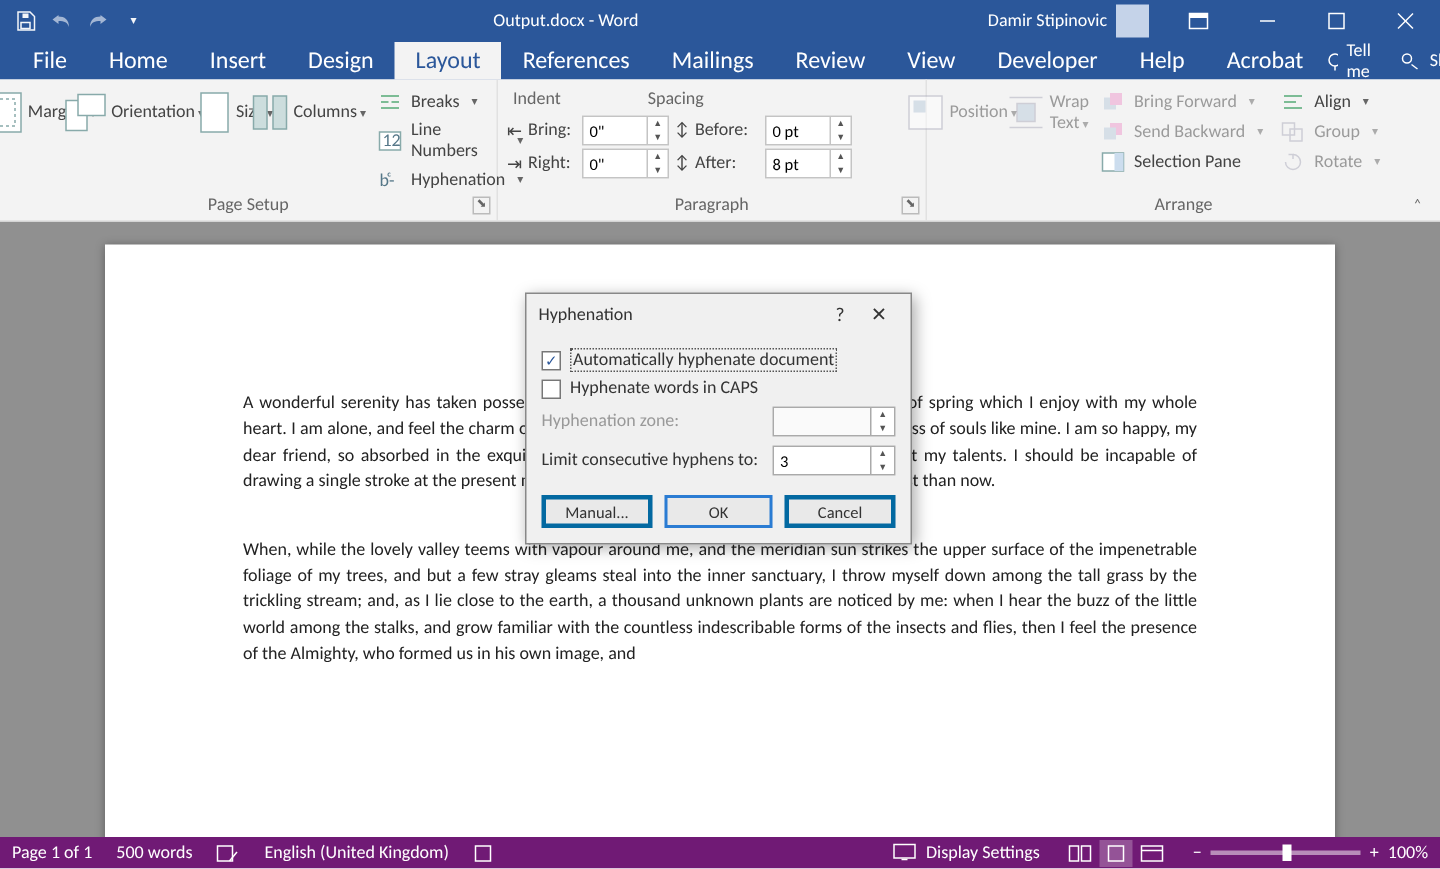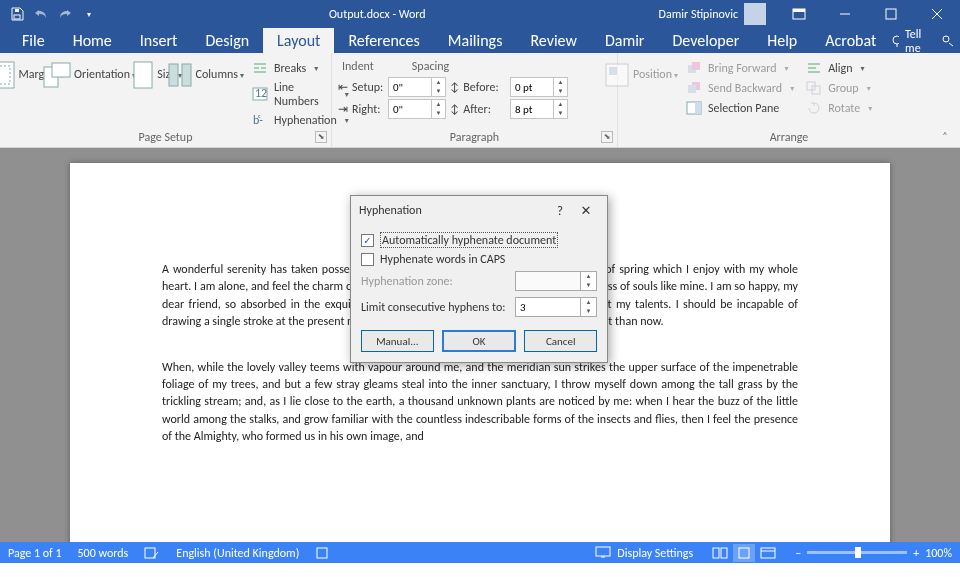--- a/index.html
+++ b/index.html
@@ -27,21 +27,21 @@
 .bigbtn{display:flex;flex-direction:row;align-items:center;justify-content:flex-end;width:58px;padding-top:2px;gap:2px;color:#444}
 .bigbtn.dim{opacity:.5}
 .bigbtn .bicon{width:32px;height:32px;display:flex;align-items:center;justify-content:center}
 .bigbtn .blabel{font-size:11px;text-align:center;line-height:13px}
 .smallstack{display:flex;flex-direction:column;gap:2px;padding-top:2px}
 .smallbtn{display:flex;align-items:center;gap:6px;padding:1px 4px;font-size:11px;color:#444}
 .smallbtn.dim{opacity:.5}
 .smallbtn .sicon{width:16px;height:16px;display:flex;align-items:center;justify-content:flex-end}
 .drop{font-size:8px;color:#666;margin-left:2px}
 .indent-spacing{display:flex;flex-direction:column;gap:2px;padding-top:0}
-.ind-head{display:flex;font-size:11px;color:#666;gap:38px;padding:2px 0 2px 4px}
+.ind-head{display:flex;font-size:11px;color:#666;gap:58px;padding:2px 0 2px 4px}
 .ind-row{display:flex;align-items:center;gap:4px}
 .ind-row .lab{font-size:11px;color:#444;width:46px;display:flex;align-items:center;gap:4px}
 .spin{display:flex;align-items:center;border:1px solid #c4c4c4;background:#fff;height:20px}
 .spin input{border:none;width:42px;padding:0 4px;font-size:11px;outline:none;background:transparent}
 .spin .spbtns{display:flex;flex-direction:column;width:14px;border-left:1px solid #c4c4c4}
 .spin .spbtns div{height:9px;font-size:6px;text-align:center;line-height:9px;color:#555}
 .collapse{position:absolute;right:6px;bottom:4px;width:18px;height:14px;color:#666;font-size:10px;text-align:center}
 .doc-area{position:absolute;top:148px;left:0;right:0;bottom:21px;background:#909090;overflow:hidden}
 .page{position:absolute;top:15px;left:70px;width:820px;height:800px;background:#fff;box-shadow:0 0 6px rgba(0,0,0,.35)}
 .page-content{position:absolute;top:98px;left:92px;width:636px;font-family:Calibri,Arial,sans-serif;font-size:14.5px;line-height:1.45;color:#222;text-align:justify}
@@ -55,23 +55,23 @@
 .chk{width:13px;height:13px;border:1px solid #777;background:#fff;display:flex;align-items:center;justify-content:center;font-size:10px;color:#2b579a}
 .chk-row.sel .lbl{border:1px dotted #555;padding:0 1px}
 .field-row{display:flex;align-items:center;justify-content:space-between;padding:3px 0;font-size:11px;color:#333}
 .field-row.dim{color:#999}
 .dlg-spin{display:flex;border:1px solid #aaa;background:#fff;height:20px;width:82px}
 .dlg-spin input{border:none;width:64px;padding:0 4px;font-size:11px;outline:none}
 .dlg-spin.dim input{color:#aaa}
 .dlg-spin .spb{width:16px;border-left:1px solid #aaa;display:flex;flex-direction:column}
 .dlg-spin .spb div{flex:1;font-size:6px;text-align:center;line-height:8px;color:#555}
 .dlg-btns{display:flex;justify-content:space-between;gap:8px;padding-top:10px}
-.dlg-btns button{flex:1;height:22px;border:1px solid #0369a1;background:#e9e9e9;font-size:11px;color:#333}
+.dlg-btns button{flex:1;height:22px;border:3px solid #0369a1;background:#e9e9e9;font-size:11px;color:#333}
 .dlg-btns button.default{border:2px solid #2b7cd3;background:#e9e9e9}
-.statusbar{position:absolute;bottom:16px;left:0;right:0;height:21px;background:#3b82f6;color:#fff;display:flex;align-items:center;font-size:11px;padding:0 8px;gap:16px}
+.statusbar{position:absolute;bottom:0;left:0;right:0;height:21px;background:#701a75;color:#fff;display:flex;align-items:center;font-size:11px;padding:0 8px;gap:16px}
 .statusbar .sp{flex:1}
 .statusbar .views{display:flex;gap:2px}
 .statusbar .vbtn{width:22px;height:18px;display:flex;align-items:center;justify-content:center}
 .zoom{display:flex;align-items:center;gap:6px}
 .zoom .track{width:100px;height:3px;background:rgba(255,255,255,.5);position:relative}
 .zoom .track .thumb{position:absolute;left:48px;top:-4px;width:6px;height:11px;background:#fff}
 svg{display:block}
 </style>
 </head>
 <body>
@@ -130,21 +130,21 @@
 
 <div class="ribbon-tabs">
   <div class="tab file">File</div>
   <div class="tab">Home</div>
   <div class="tab">Insert</div>
   <div class="tab">Design</div>
   <div class="tab active">Layout</div>
   <div class="tab">References</div>
   <div class="tab">Mailings</div>
   <div class="tab">Review</div>
-  <div class="tab">Damir</div>
+  <div class="tab">View</div>
   <div class="tab">Developer</div>
   <div class="tab">Help</div>
   <div class="tab">Acrobat</div>
   <div class="spacer"></div>
   <div class="right">
     <span>
         <svg width="14" height="14">
           <circle cx="7" cy="6" r="4" fill="none" stroke="#fff"></circle>
           <line x1="7" y1="10" x2="7" y2="13" stroke="#fff"></line>
         </svg>
@@ -236,21 +236,21 @@
   <div class="grp" style="width:286px">
     <div class="grp-body">
       <div class="indent-spacing">
         <div class="ind-head">
             <span>Indent</span>
             <span>Spacing</span>
           </div>
         <div class="ind-row">
           <div class="lab">
               <span>⇤</span>
-              <span>Setup:</span>
+              <span>Bring:</span>
             </div>
           <div class="spin">
               <input value="0&quot;" style="">
               <div class="spbtns">
                 <div>▲</div>
                 <div>▼</div>
               </div>
             </div>
           <div class="lab" style="width:56px">
               <span>↕</span>
@@ -296,20 +296,29 @@
   <div class="grp" style="flex:1;border-right:none">
     <div class="grp-body">
       <div class="bigbtn dim" style="width:54px">
         <div class="bicon">
             <svg width="28" height="28">
               <rect x="3" y="3" width="22" height="22" fill="#fff" stroke="#aab"></rect>
               <rect x="6" y="6" width="8" height="8" fill="#bcd"></rect>
             </svg>
           </div>
         <div class="blabel"><span>Position</span><span class="drop">▾</span></div>
+      </div>
+      <div class="bigbtn dim" style="width:44px">
+        <div class="bicon">
+            <svg width="28" height="28">
+              <rect x="8" y="8" width="12" height="12" fill="#bcd" stroke="#aab"></rect>
+              <path d="M3 4h22M3 24h22" stroke="#aab"></path>
+            </svg>
+          </div>
+        <div class="blabel"><span>Wrap Text</span><span class="drop">▾</span></div>
       </div>
       <div class="smallstack">
         <div class="smallbtn dim">
             <div class="sicon">
               <svg width="16" height="14">
                 <rect x="2" y="4" width="8" height="8" fill="#bcd"></rect>
                 <rect x="6" y="1" width="8" height="8" fill="#e9c"></rect>
               </svg>
             </div>
             <span>Bring Forward</span>

